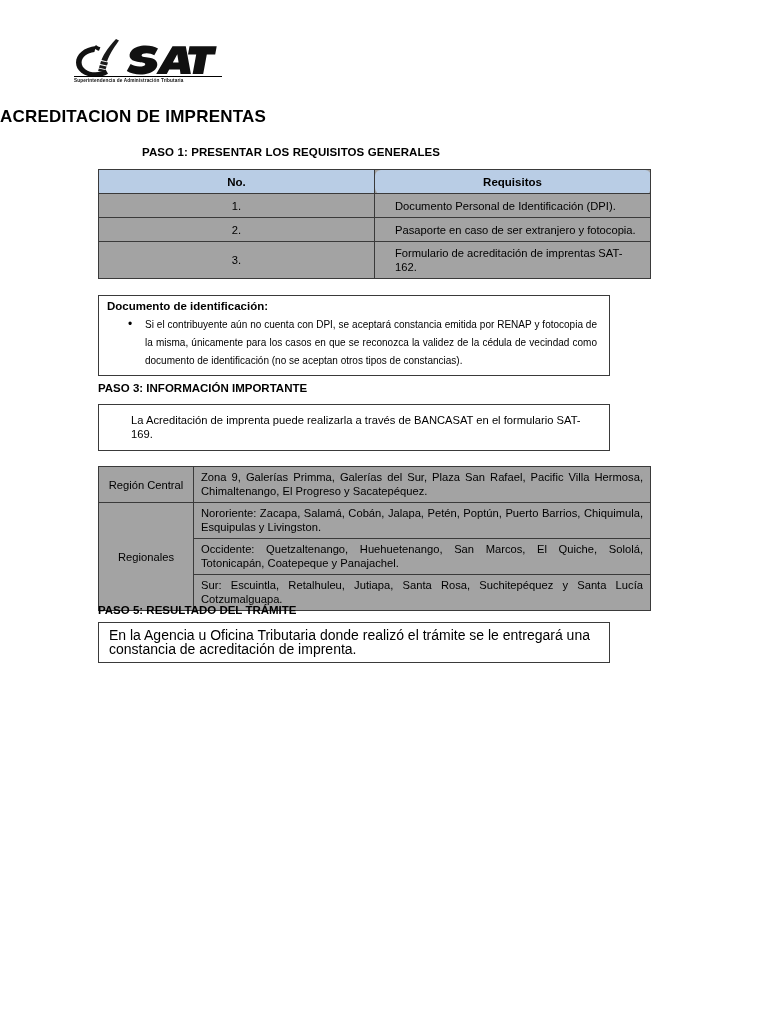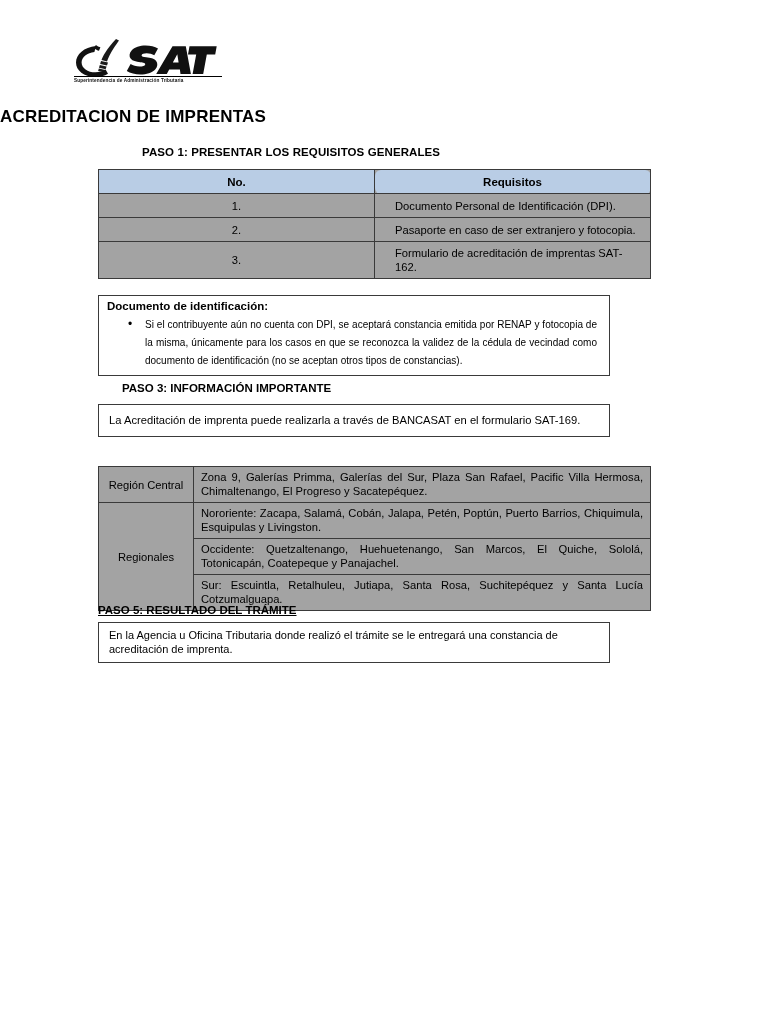--- a/index.html
+++ b/index.html
@@ -78,23 +78,23 @@
 
   
   .step-head {
     position: absolute;
     left: 98px;
     font-weight: 700;
     white-space: nowrap;
   }
   .step-head.s1 { top: 146px; font-size: 11.5px; letter-spacing: 0.1px; margin-left: 44px; }
   .step-head.s2 { top: 277px; font-size: 13px; }
-  .step-head.s3 { top: 382px; font-size: 11.5px; margin-left: 24px; }
+  .step-head.s3 { top: 382px; font-size: 11.5px; }
   .step-head.s4 { top: 468px; font-size: 11.5px; }
-  .step-head.s5 { top: 604px; font-size: 11.5px; text-decoration: underline; }
+  .step-head.s5 { top: 604px; font-size: 11.5px; }
 
   
   .box {
     position: absolute;
     left: 98px;
     width: 512px;
     box-sizing: border-box;
     border: 1px solid #3a3a3a;
     background: #ffffff;
   }
@@ -166,20 +166,21 @@
   }
 
   
   #info-box {
     top: 404px;
     padding: 8px 10px 9px 10px;
   }
   #info-box .line {
     font-size: 11.2px;
     line-height: 14px;
+    margin-left: 22px;
   }
 
   
   #oficinas-table { top: 466px; }
   #oficinas-table td {
     font-size: 11.2px;
     line-height: 14px;
   }
   #oficinas-table td.region-label {
     width: 80px;
@@ -192,21 +193,21 @@
     vertical-align: top;
     padding: 3px 7px 4px 7px;
   }
 
   
   #resultado-box {
     top: 622px;
     padding: 5px 10px 6px 10px;
   }
   #resultado-box .line {
-    font-size: 11px;
+    font-size: 14px;
     line-height: 14px;
     text-align: left;
   }
 </style>
 </head>
 <body>
 
 <div class="page">
 
   <div class="logo-block">

